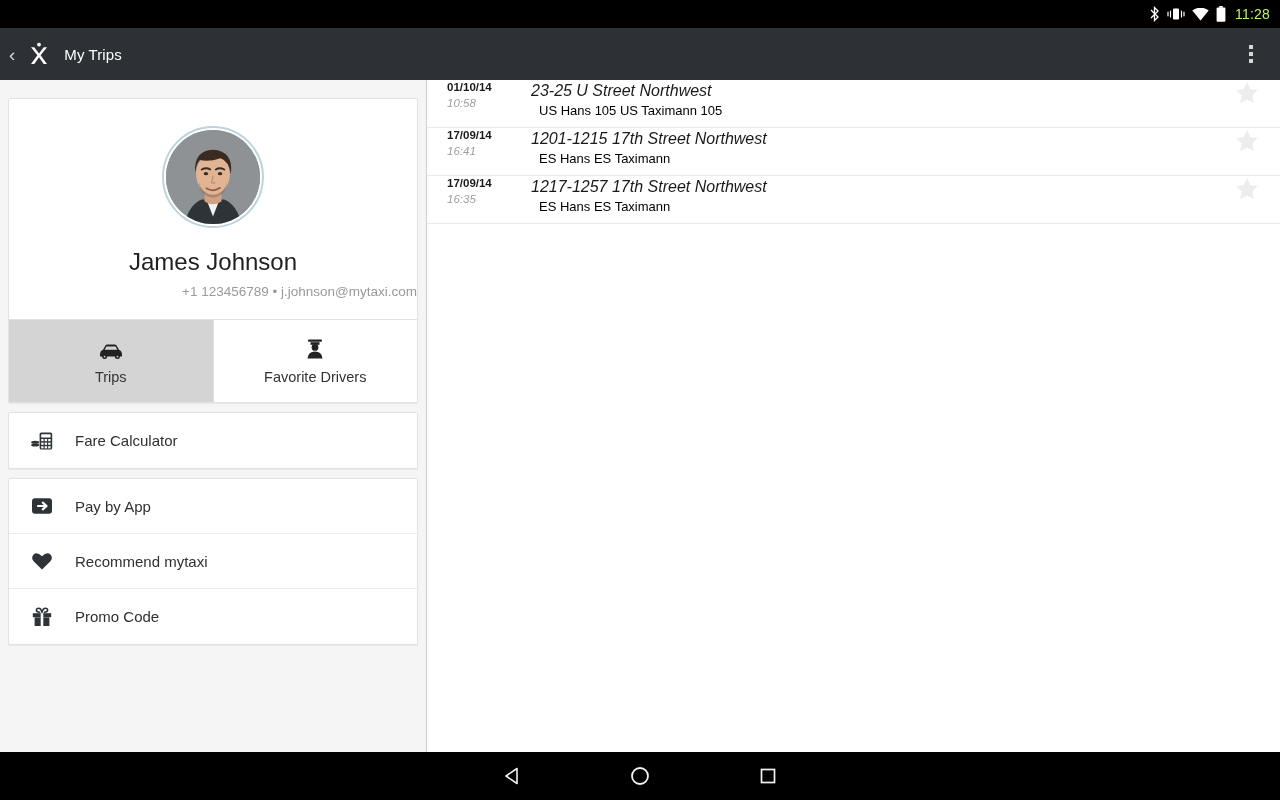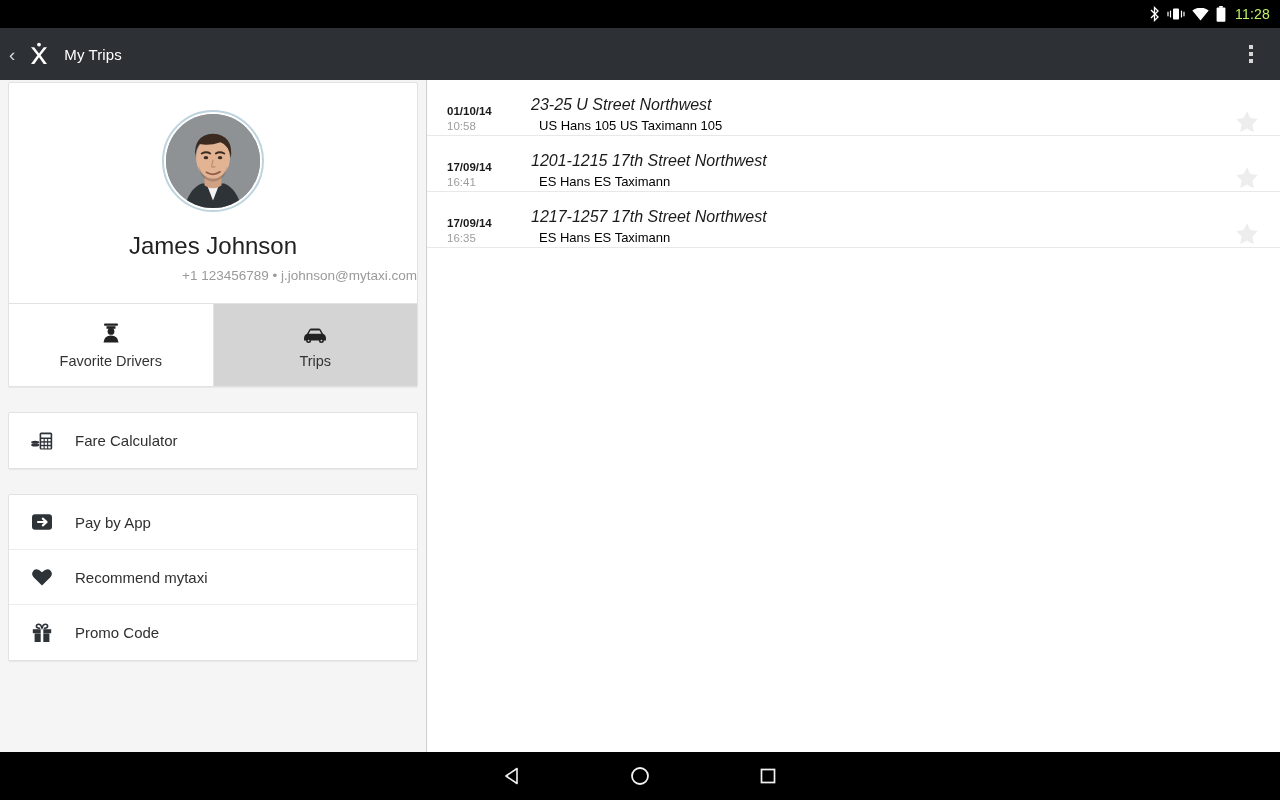--- a/index.html
+++ b/index.html
@@ -42,22 +42,22 @@
   #content{
     width:100%; height:672px;
     display:flex; background:#fff;
   }
 
   
   #left-panel{
     width:427px; height:100%;
     background:#f5f5f5;
     border-right:1px solid #cfcfcf;
-    padding:2px 8px;
-    display:flex; flex-direction:column; gap:25px;
+    padding:18px 8px;
+    display:flex; flex-direction:column; gap:9px;
     overflow:hidden;
   }
   .card{
     background:#fff;
     border:1px solid #e2e2e2;
     border-radius:2px;
     box-shadow:0 1px 1px rgba(0,0,0,.06);
   }
 
   
@@ -97,27 +97,27 @@
     padding:0 0 0 20px; gap:20px;
     border-bottom:1px solid #ececec; background:#fff;
   }
   .menu-item:last-child{ border-bottom:none; }
   .menu-icon{ width:26px; display:flex; justify-content:center; align-items:center; }
   .menu-label{ font-size:15px; color:#303030; }
 
   
   #trips-panel{ flex:1 1 auto; height:100%; background:#fff; overflow:hidden; }
   .trip-row{
-    display:flex; align-items:flex-end;
-    height:56px; padding:0 16px 0 20px;
+    display:flex; align-items:flex-start;
+    height:48px; padding:0 16px 0 20px;
     border-bottom:1px solid #e8e8e8; background:#fff;
   }
   .trip-when{ width:62px; flex:0 0 62px; }
   .trip-date{ font-size:11.5px; font-weight:bold; color:#1a1a1a; line-height:1.35; }
-  .trip-time{ font-size:11.5px; color:#9d9d9d; line-height:1.35; }
+  .trip-time{ font-size:11.5px; color:#9d9d9d; line-height:1.35;font-style:italic; }
   .trip-main{ flex:1 1 auto; padding-left:22px; overflow:hidden; }
   .trip-title{ font-size:16px; color:#1a1a1a; line-height:1.4;font-style:italic; }
   .trip-sub{ font-size:13px; color:#000000; line-height:1.4;margin-left:8px; }
   .trip-star{ width:34px; flex:0 0 34px; display:flex; justify-content:center; }
 
   
   #nav-bar{
     height:48px; width:100%; background:#000;
     display:flex; align-items:center; justify-content:center; gap:0;
   }
@@ -203,43 +203,43 @@
 
               <path d="M35 55 Q36 70 50 72 Q64 70 65 55 Q62 68 50 69 Q38 68 35 55 Z" fill="#6b5344" opacity=".35"></path>
             </svg>
           </div>
         </div>
       </div>
       <div id="profile-name">James Johnson</div>
       <div id="profile-contact">+1 123456789 • j.johnson@mytaxi.com</div>
 
       <div id="tabs">
-        <div class="tab">
-          <span class="tab-icon">
-            <svg width="24" height="24" viewBox="0 0 24 24">
-              <rect x="5" y="2.5" width="14" height="2.2" rx="1" fill="#222"></rect>
-              <path d="M7.5 5.2 h9 v2.6 h-9z" fill="#222"></path>
-              <circle cx="12" cy="10.4" r="3.4" fill="#222"></circle>
-              <path d="M4.5 21.5 Q5.2 14.6 12 14.6 Q18.8 14.6 19.5 21.5 Z" fill="#222"></path>
-            </svg>
-          </span>
-          <span class="tab-label">Favorite Drivers</span>
-        </div>
         <div class="tab selected">
           <span class="tab-icon">
             <svg width="26" height="20" viewBox="0 0 26 20">
               <path d="M2 14 Q2 9.6 5 8.7 L7.4 4.6 Q8 3.4 9.4 3.4 h7.2 Q18 3.4 18.6 4.6 L21 8.7 Q24 9.6 24 14 v1.6 h-22 Z" fill="#222"></path>
               <circle cx="6.6" cy="15.6" r="2.5" fill="#222"></circle>
               <circle cx="19.4" cy="15.6" r="2.5" fill="#222"></circle>
               <circle cx="6.6" cy="15.6" r="0.9" fill="#d4d4d4"></circle>
               <circle cx="19.4" cy="15.6" r="0.9" fill="#d4d4d4"></circle>
               <path d="M8.4 5.6 h9.2 l1.7 3.1 h-12.6 Z" fill="#d4d4d4"></path>
             </svg>
           </span>
           <span class="tab-label">Trips</span>
+        </div>
+        <div class="tab">
+          <span class="tab-icon">
+            <svg width="24" height="24" viewBox="0 0 24 24">
+              <rect x="5" y="2.5" width="14" height="2.2" rx="1" fill="#222"></rect>
+              <path d="M7.5 5.2 h9 v2.6 h-9z" fill="#222"></path>
+              <circle cx="12" cy="10.4" r="3.4" fill="#222"></circle>
+              <path d="M4.5 21.5 Q5.2 14.6 12 14.6 Q18.8 14.6 19.5 21.5 Z" fill="#222"></path>
+            </svg>
+          </span>
+          <span class="tab-label">Favorite Drivers</span>
         </div>
       </div>
     </div>
 
     <div class="card menu-card">
       <div class="menu-item">
         <span class="menu-icon">
           <svg width="24" height="22" viewBox="0 0 24 22">
             <ellipse cx="5.2" cy="12.2" rx="4" ry="1.5" fill="#2e3338"></ellipse>
             <ellipse cx="5.2" cy="15" rx="4" ry="1.5" fill="#2e3338"></ellipse>

